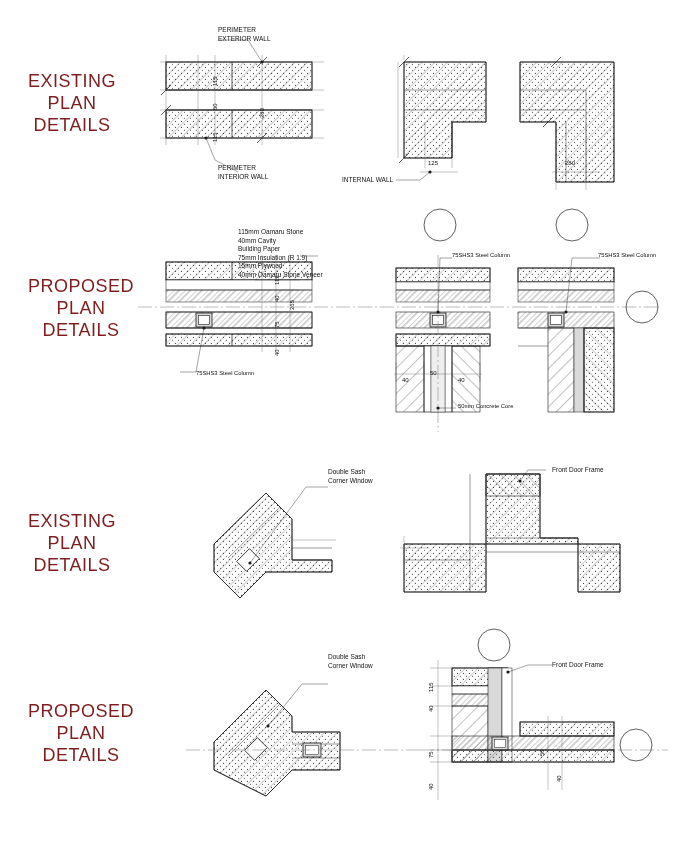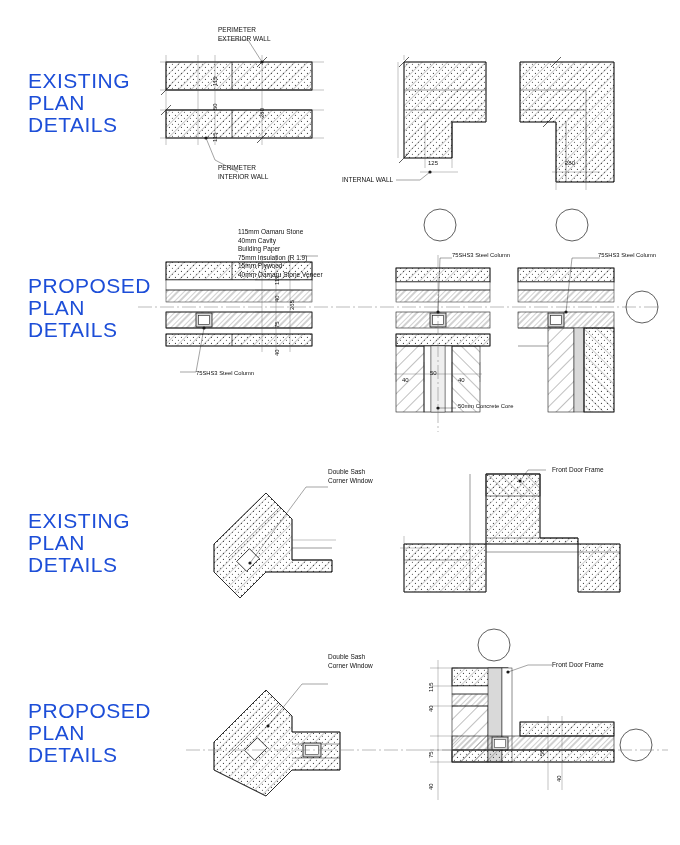--- a/index.html
+++ b/index.html
@@ -1,19 +1,19 @@
 <!DOCTYPE html>
 <html><head>
 <meta charset="utf-8">
 <style>
   html,body{margin:0;padding:0;background:#ffffff;}
   body{width:680px;height:845px;font-family:"Liberation Sans",sans-serif;color:#1a1a1a;position:relative;overflow:hidden;}
   .stage{position:absolute;left:0;top:0;width:680px;height:845px;}
 
-  .sec-label{position:absolute;font-size:21px;line-height:22px;letter-spacing:.5px;color:#1d4ed8;text-align:left;}
+  .sec-label{position:absolute;font-size:18px;line-height:22px;letter-spacing:.5px;color:#7f1d1d;text-align:center;}
   .sec-label div{white-space:nowrap;}
 
   .note{position:absolute;font-size:6.5px;line-height:8.5px;color:#111;white-space:pre;}
   .note.small{font-size:5.8px;line-height:7.6px;}
   .dim{position:absolute;font-size:6px;color:#111;white-space:nowrap;}
   .dim.vert{transform-origin:0 0;transform:rotate(-90deg);}
 
   svg{position:absolute;left:0;top:0;overflow:visible;}
   .ln{stroke:#1a1a1a;stroke-width:.7;fill:none;}
   .ln-thin{stroke:#1a1a1a;stroke-width:.45;fill:none;}

